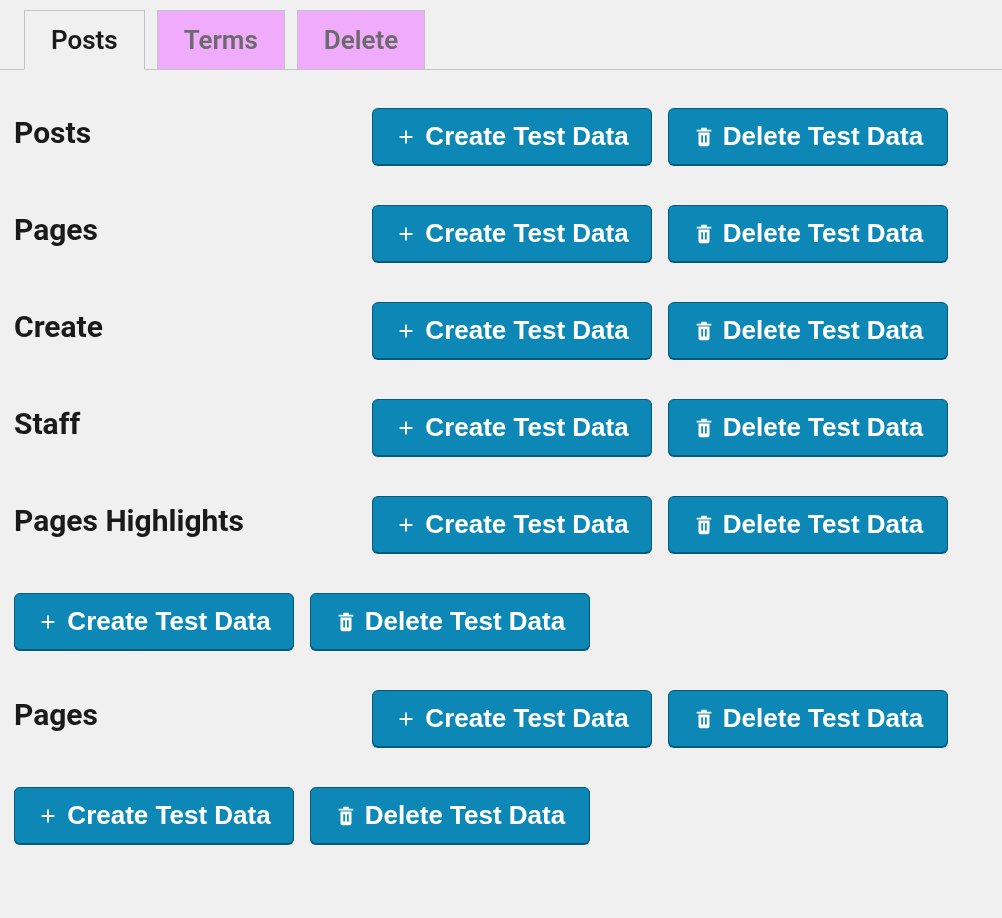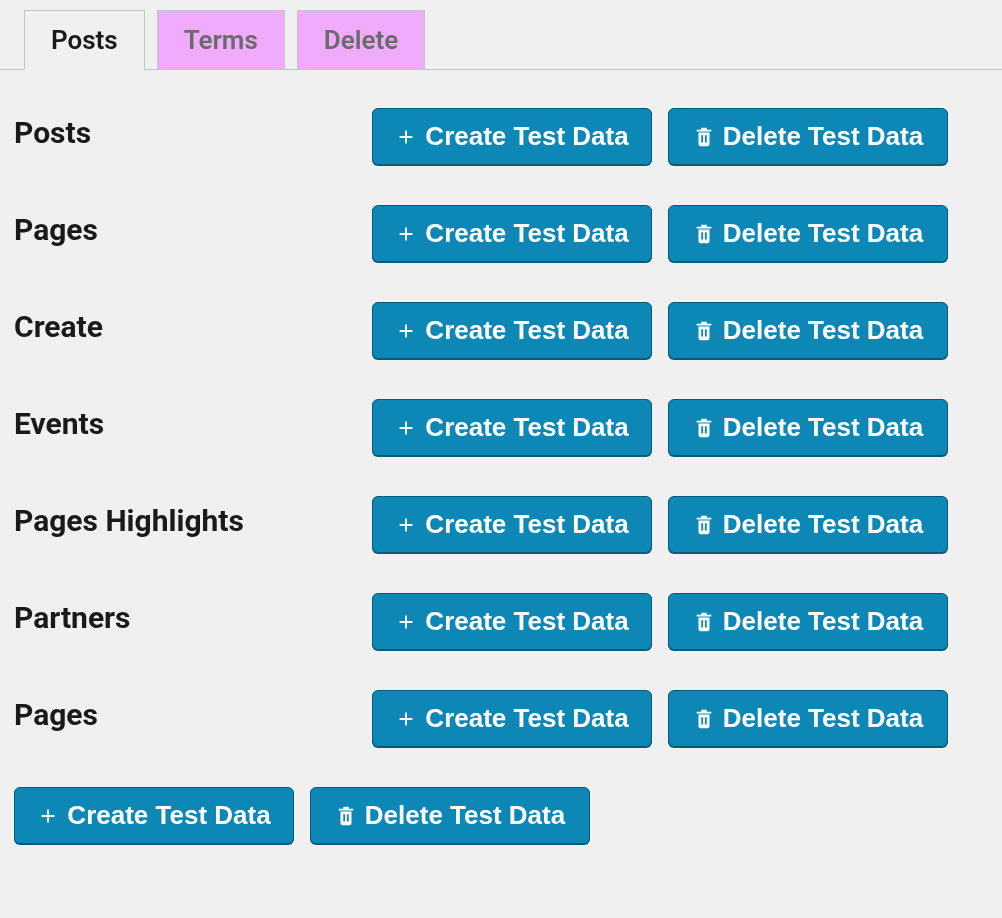--- a/index.html
+++ b/index.html
@@ -164,21 +164,21 @@
           <svg width="22" height="22" viewBox="0 0 24 24">
               <path d="M6 7h12v13a2 2 0 0 1-2 2H8a2 2 0 0 1-2-2V7zm3 3v8h2v-8H9zm4 0v8h2v-8h-2zM9 4V2h6v2h5v2H4V4h5z"></path>
             </svg>
         </span>
         <span>Delete Test Data</span>
       </button>
     </div>
   </div>
 
   <div class="row">
-    <div class="row-label">Events</div>
+    <div class="row-label">Staff</div>
     <div class="actions">
       <button class="btn">
         <span class="icon">
           <svg width="22" height="22" viewBox="0 0 24 24">
               <path d="M19 13h-6v6h-2v-6H5v-2h6V5h2v6h6v2z"></path>
             </svg>
         </span>
         <span>Create Test Data</span>
       </button>
       <button class="btn">
@@ -208,21 +208,20 @@
           <svg width="22" height="22" viewBox="0 0 24 24">
               <path d="M6 7h12v13a2 2 0 0 1-2 2H8a2 2 0 0 1-2-2V7zm3 3v8h2v-8H9zm4 0v8h2v-8h-2zM9 4V2h6v2h5v2H4V4h5z"></path>
             </svg>
         </span>
         <span>Delete Test Data</span>
       </button>
     </div>
   </div>
 
   <div class="row">
-    <div class="row-label">Partners</div>
     <div class="actions">
       <button class="btn">
         <span class="icon">
           <svg width="22" height="22" viewBox="0 0 24 24">
               <path d="M19 13h-6v6h-2v-6H5v-2h6V5h2v6h6v2z"></path>
             </svg>
         </span>
         <span>Create Test Data</span>
       </button>
       <button class="btn">

